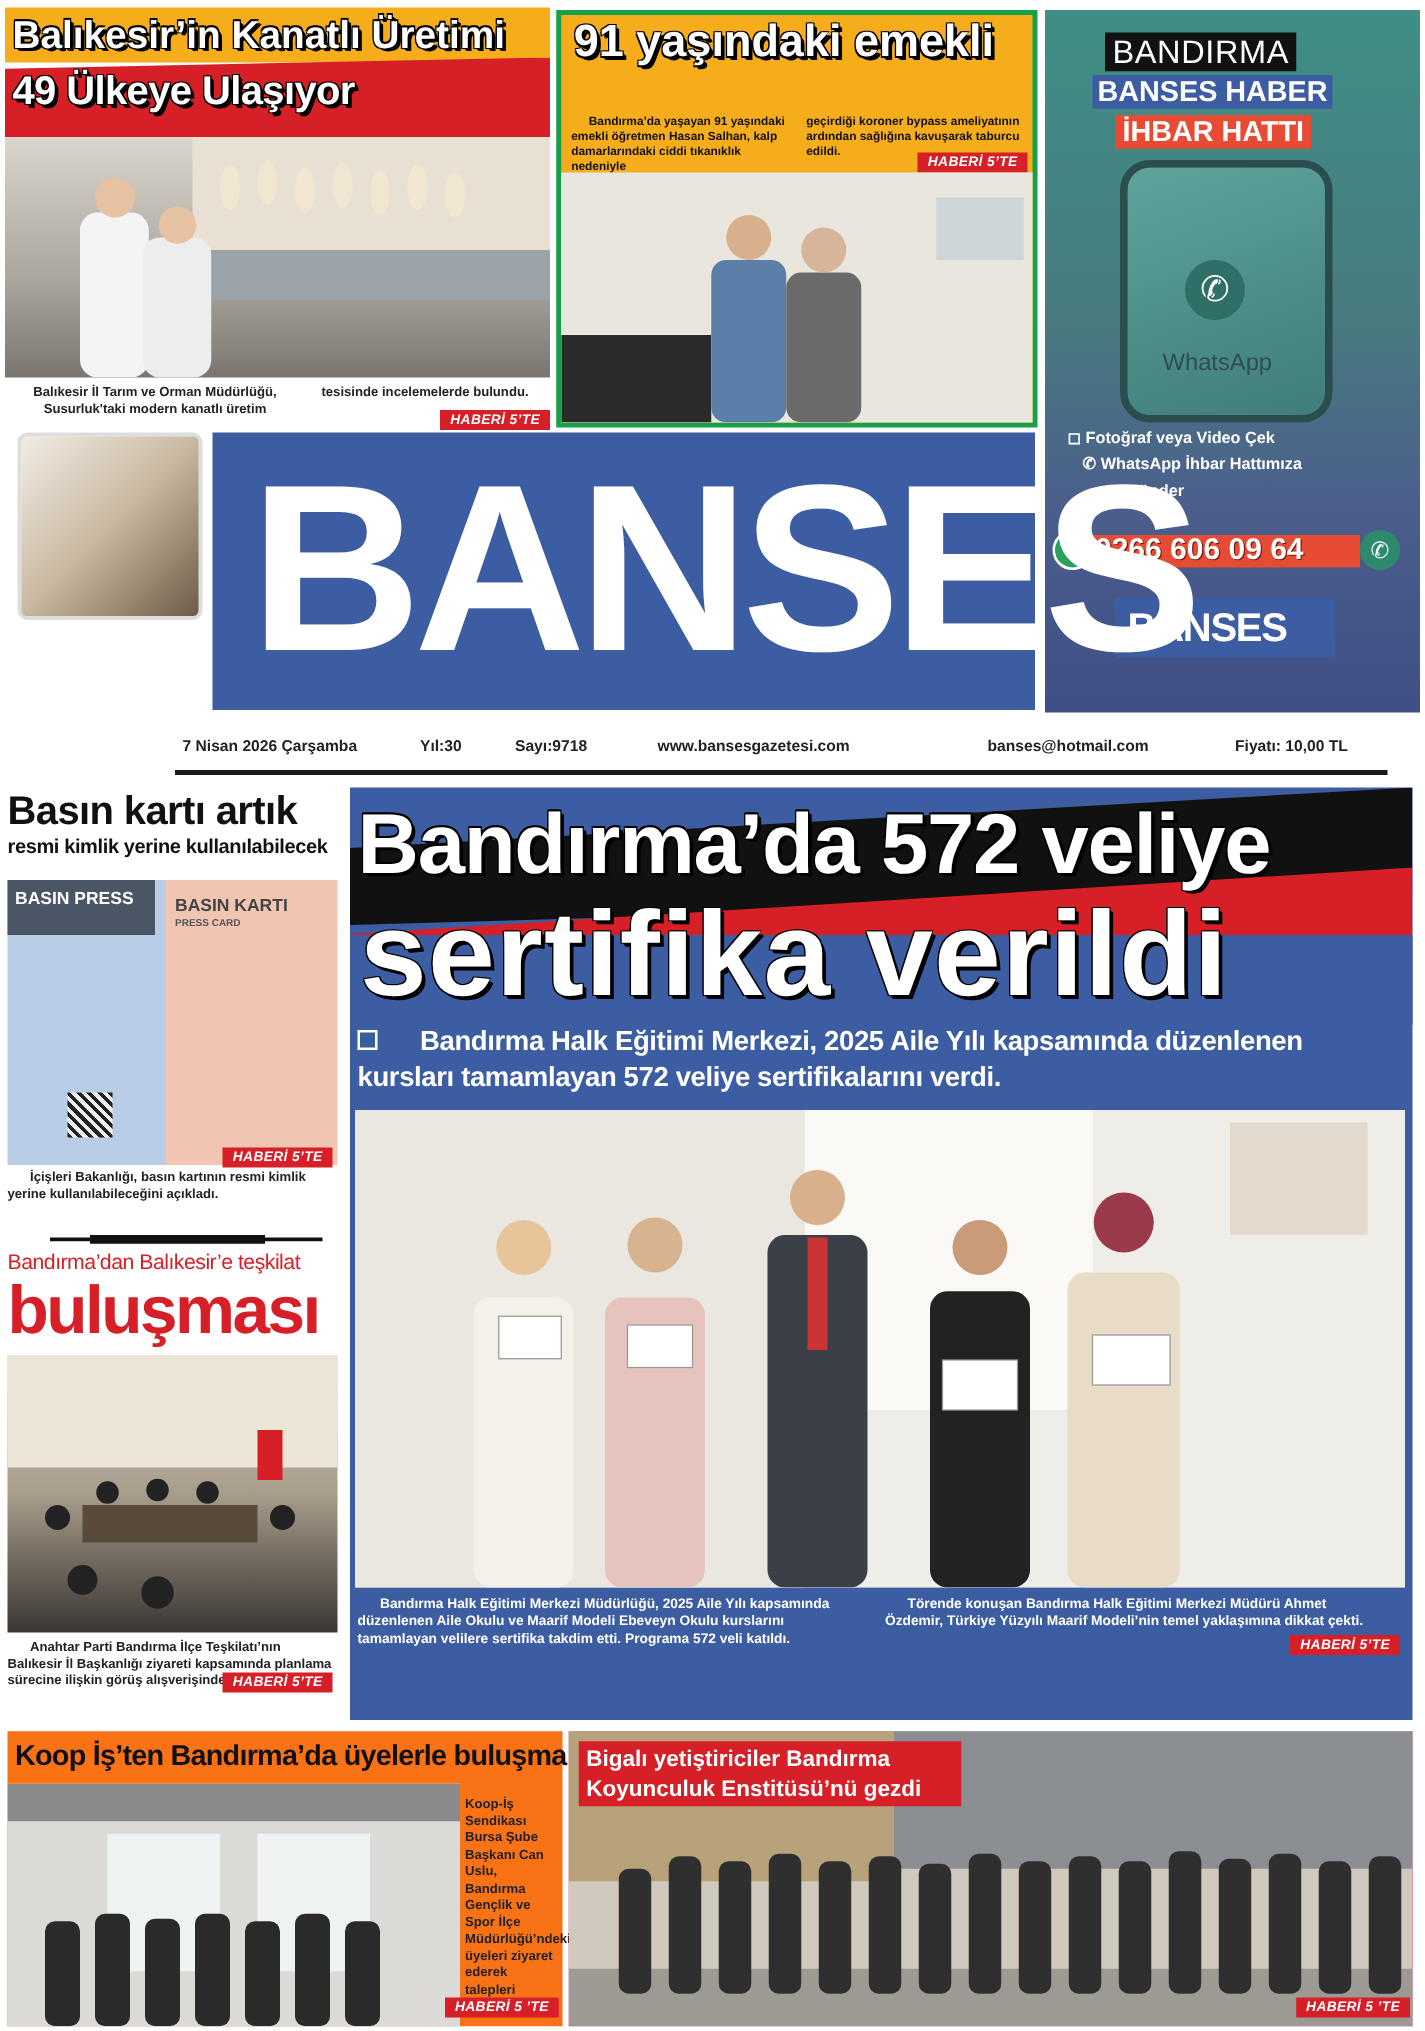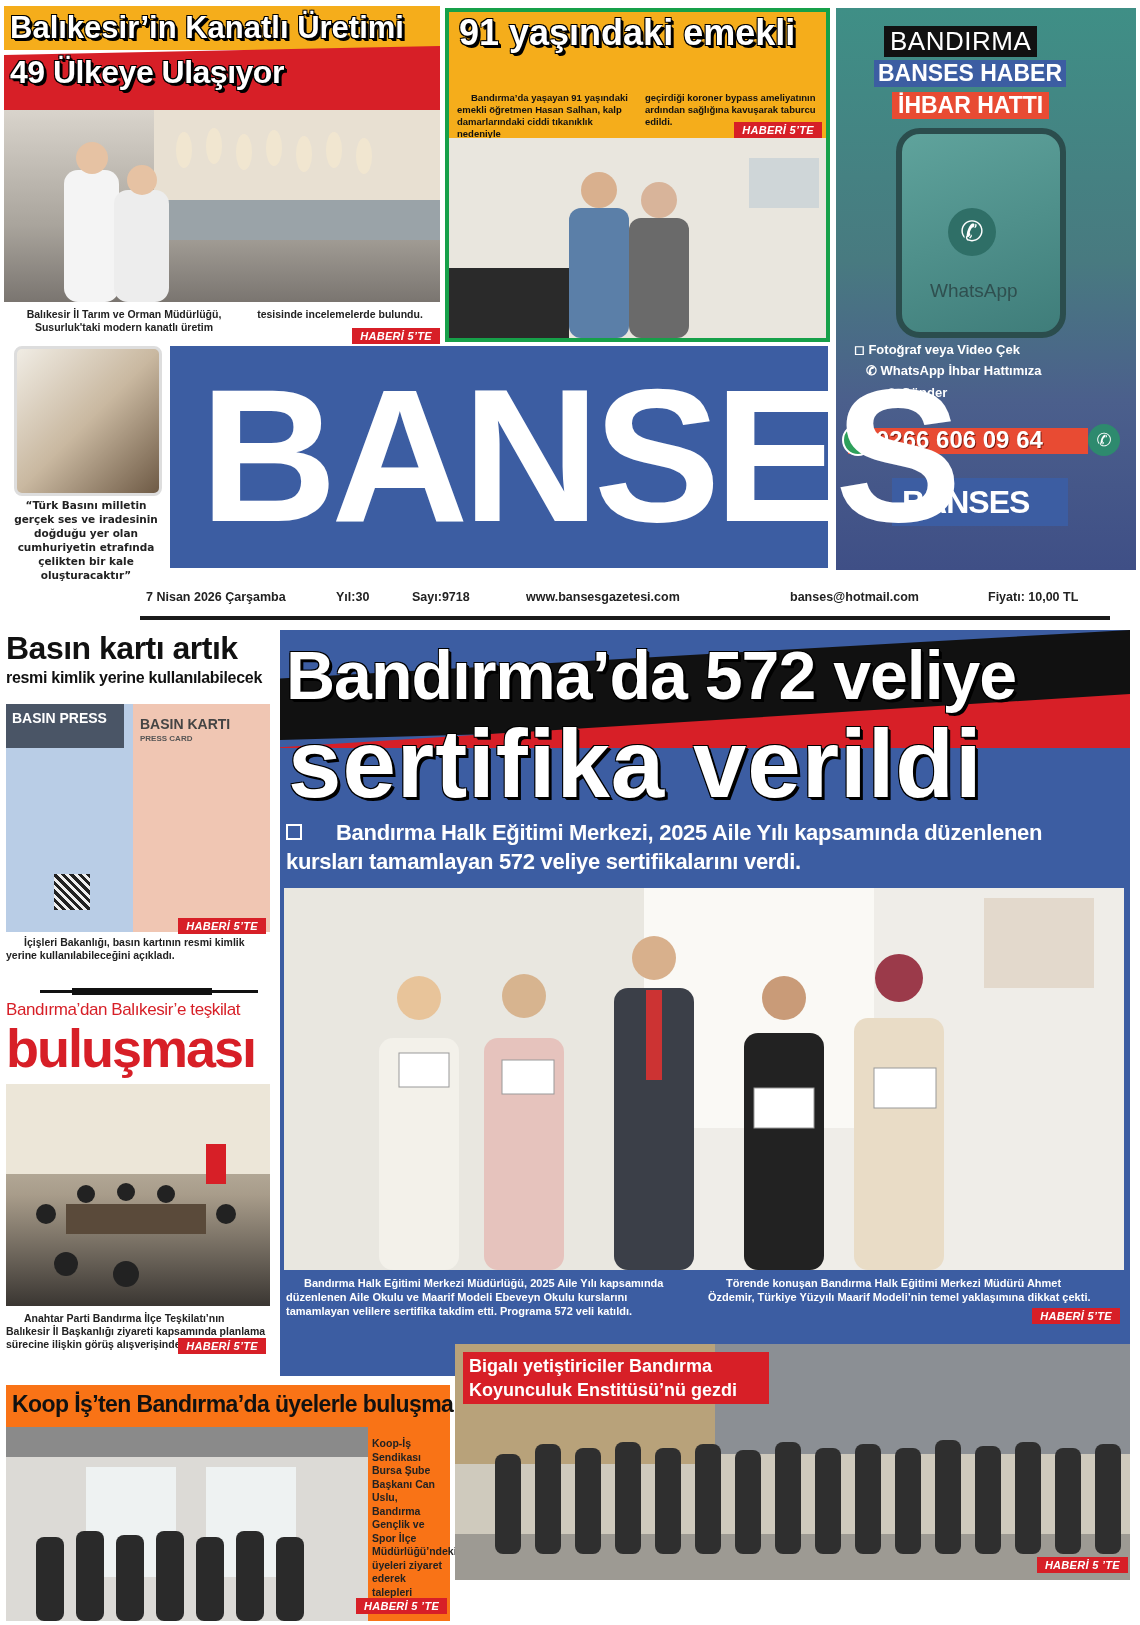--- a/index.html
+++ b/index.html
@@ -83,21 +83,20 @@
   <div class="abs" style="left:12px;top:420px;width:240px;height:26px;background:#e84b33"></div>
   <div class="abs" style="left:6px;top:416px;width:32px;height:32px;border-radius:50%;background:#2ea05b;border:2px solid #fff;color:#fff;text-align:center;line-height:28px;font-size:18px">✆</div>
   <div class="abs" style="left:40px;top:418px;color:#fff;font-size:24px;font-weight:bold;text-shadow:1px 1px 0 #7a1a10;white-space:nowrap">0266 606 09 64</div>
   <div class="abs" style="left:252px;top:416px;width:32px;height:32px;border-radius:50%;background:#2e8a6e;color:#fff;text-align:center;line-height:32px;font-size:18px">✆</div>
   <div class="abs" style="left:56px;top:470px;width:176px;height:48px;background:#3c5da2"></div>
   <div class="abs" style="left:66px;top:476px;color:#fff;font-size:32px;font-weight:bold;letter-spacing:-1px">BANSES</div>
 </div>
 
 <div class="abs" style="left:8px;top:346px;width:156px;height:250px">
   <div class="abs" style="left:6px;top:0;width:148px;height:150px;border:3px solid #ddd;border-radius:8px;background:linear-gradient(135deg,#f0ece4,#c9b8a0 50%,#6e5a45)"></div>
-  <div class="abs" style="left:0;top:152px;width:156px;text-align:center;font-family:'DejaVu Sans',sans-serif;font-size:10.5px;font-weight:bold;line-height:14px;color:#222">“Türk Basını milletin gerçek ses ve iradesinin doğduğu yer olan cumhuriyetin etrafında çelikten bir kale oluşturacaktır”</div>
 </div>
 
 <div class="abs" style="left:170px;top:346px;width:658px;height:222px;background:#3c5da2">
   <div class="abs" style="left:30px;top:14px;color:#fff;font-size:190px;font-weight:bold;letter-spacing:-6px;line-height:190px;font-family:'Liberation Sans',sans-serif">BANSES</div>
 </div>
 
 <div class="abs" style="left:140px;top:590px;width:960px;height:20px;font-size:12.5px;font-weight:bold;color:#222">
   <span class="abs" style="left:6px">7 Nisan 2026 Çarşamba</span>
   <span class="abs" style="left:196px">Yıl:30</span>
   <span class="abs" style="left:272px">Sayı:9718</span>
@@ -215,21 +214,21 @@
           <rect x="190" y="110" width="28" height="84" rx="8"></rect>
           <rect x="230" y="104" width="28" height="90" rx="8"></rect>
           <rect x="270" y="110" width="28" height="84" rx="8"></rect>
         </g>
       </svg>
   </div>
   <div class="abs" style="left:366px;top:52px;width:76px;font-size:10.5px;font-weight:bold;line-height:13.5px;color:#222">Koop-İş Sendikası Bursa Şube Başkanı Can Uslu, Bandırma Gençlik ve Spor İlçe Müdürlüğü’ndeki üyeleri ziyaret ederek talepleri dinledi.</div>
   <div class="abs tag" style="left:350px;top:213px">HABERİ 5 ’TE</div>
 </div>
 
-<div class="abs" style="left:455px;top:1344px;width:675px;height:236px;background:#be185d">
+<div class="abs" style="left:455px;top:1385px;width:675px;height:236px;background:#be185d">
   <svg class="abs" style="left:0;top:0" width="675" height="236">
     <rect width="675" height="236" fill="#cfcabd"></rect>
     <rect x="0" y="0" width="260" height="120" fill="#b8a27a"></rect>
     <rect x="260" y="0" width="415" height="110" fill="#8b8f94"></rect>
     <rect x="0" y="190" width="675" height="46" fill="#9d9a93"></rect>
     <g fill="#2f2f2f">
         <rect x="40" y="110" width="26" height="100" rx="8"></rect>
         <rect x="80" y="100" width="26" height="110" rx="8"></rect>
         <rect x="120" y="104" width="26" height="106" rx="8"></rect>
         <rect x="160" y="98" width="26" height="112" rx="8"></rect>

